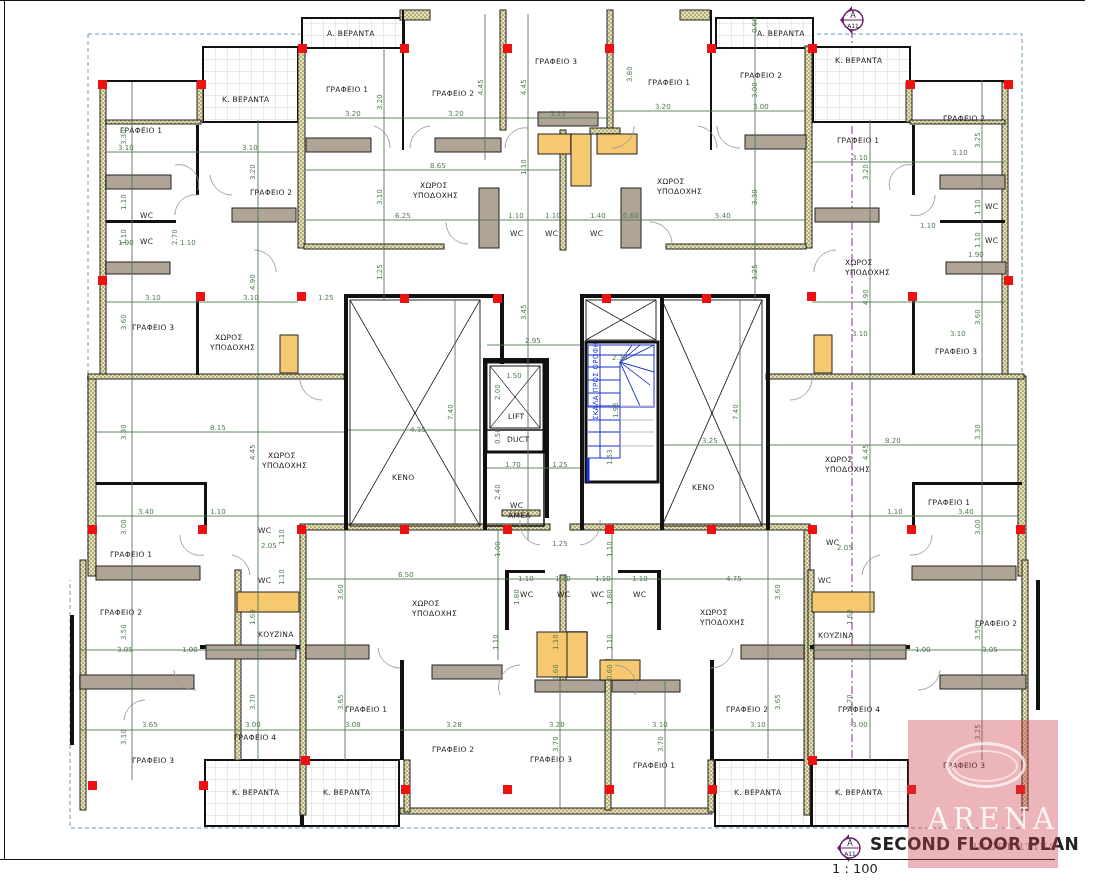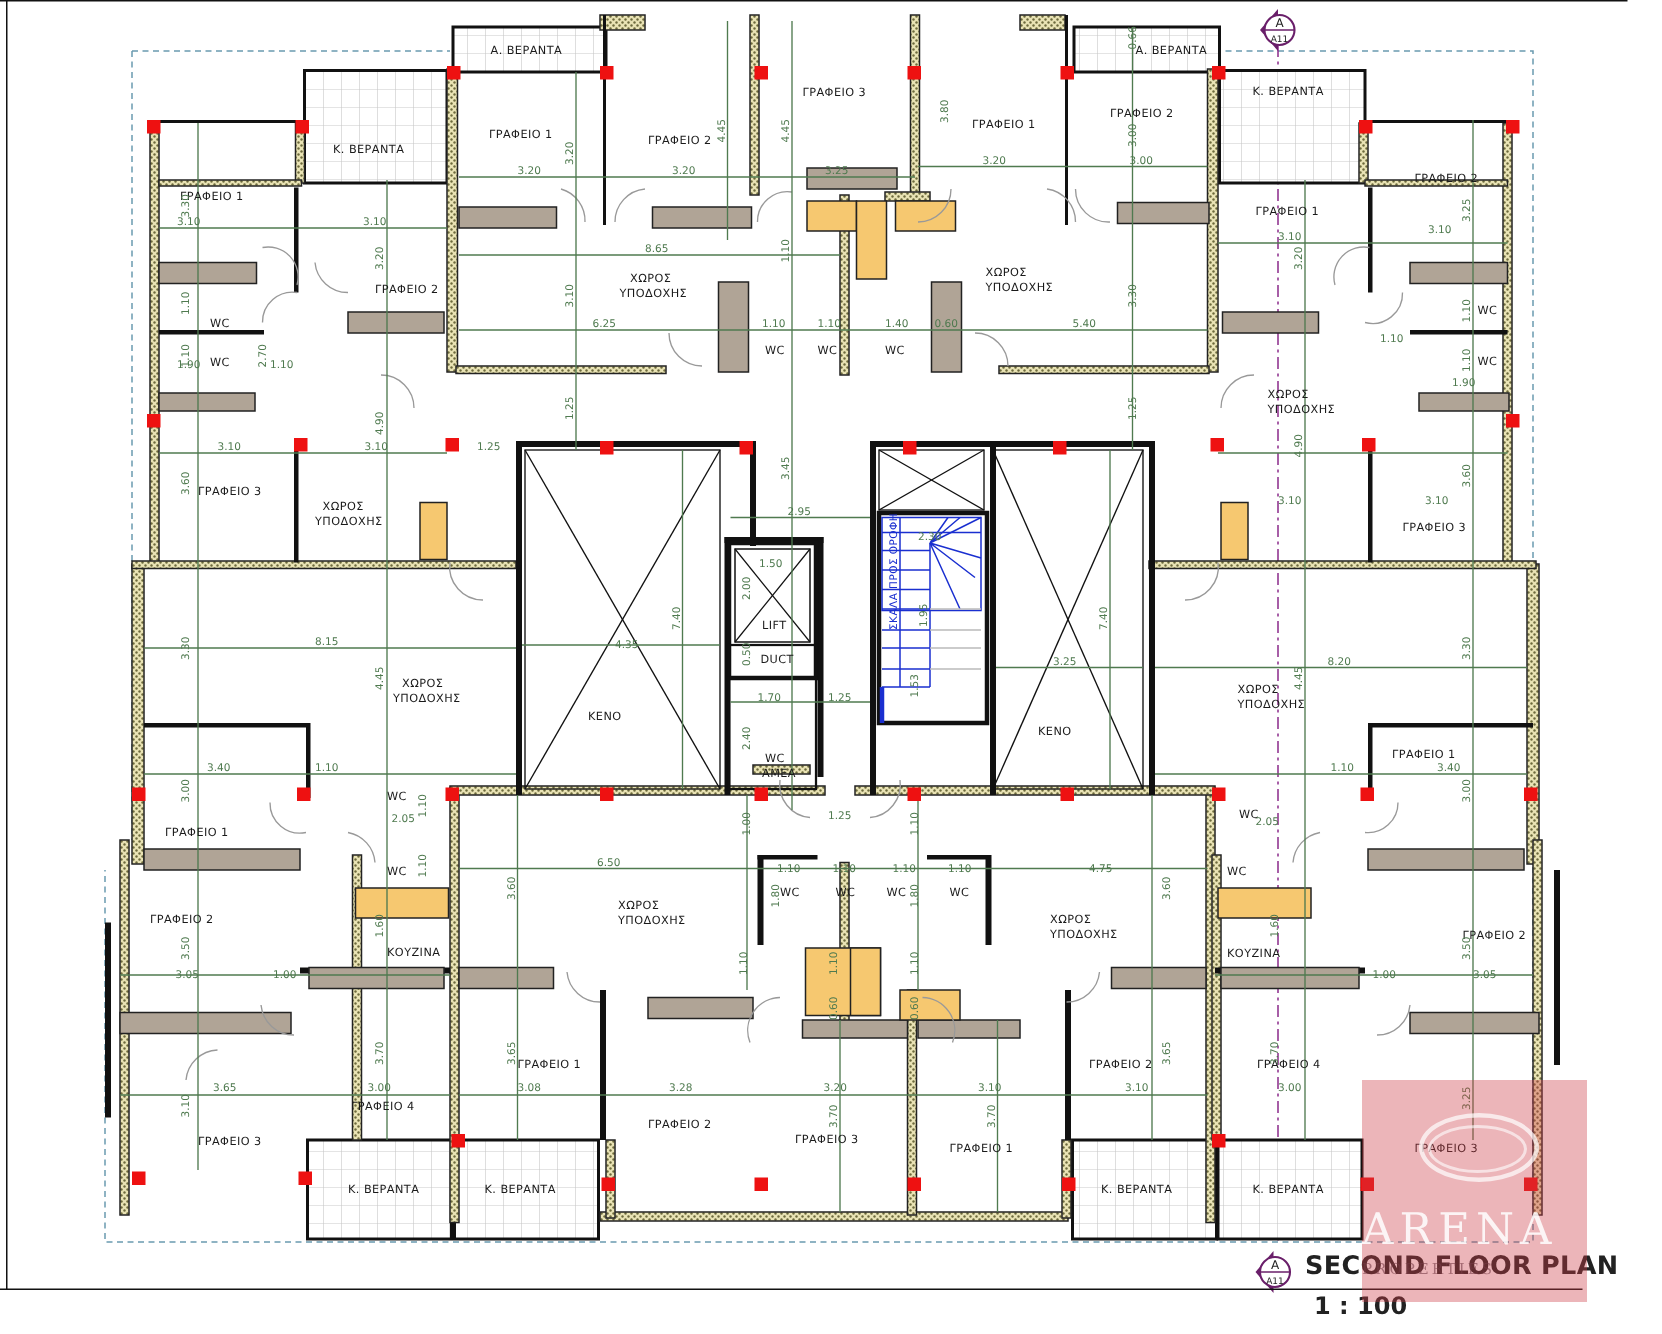--- a/index.html
+++ b/index.html
@@ -12,26 +12,26 @@
   .shaft { fill:#f6c870; stroke:#222; stroke-width:1; }
   .dim { stroke:#4f7a4f; stroke-width:0.9; fill:none; }
   .dimtxt { fill:#4f7a4f; font-size:7px; font-family:"DejaVu Sans", sans-serif; }
   .room { fill:#1a1a1a; font-size:7.5px; font-family:"DejaVu Sans", sans-serif; letter-spacing:0.3px; }
   .door { stroke:#999; stroke-width:0.9; fill:none; }
   .void { stroke:#111; stroke-width:0.9; fill:none; }
   .stair { stroke:#1a2fd0; stroke-width:1; fill:none; }
   .dash { stroke:#6a9ab0; stroke-width:1; stroke-dasharray:4 3; fill:none; }
   .axis { stroke:#8a2a8a; stroke-width:1; stroke-dasharray:8 3 2 3; fill:none; }
   .title { position:absolute; left:870px; top:834px; font-size:17px; font-weight:bold; color:#222; letter-spacing:0.2px; font-family:"DejaVu Sans", sans-serif; }
-  .scale { position:absolute; left:876px; top:861px; font-size:16px; font-weight:bold; color:#222; font-family:"DejaVu Sans", sans-serif; }
+  .scale { position:absolute; left:832px; top:861px; font-size:13px; font-weight:normal; color:#222; font-family:"DejaVu Sans", sans-serif; }
   .title-rule { position:absolute; left:0; top:859px; width:1055px; height:1px; background:#111; }
   .frame-top { position:absolute; left:0; top:0; width:1085px; height:1px; background:#111; }
   .frame-left { position:absolute; left:4px; top:0; width:1px; height:860px; background:#111; }
   .watermark { position:absolute; left:908px; top:720px; width:150px; height:148px; background:rgba(205,60,70,0.38); }
-  .wm-text { position:absolute; left:0; width:150px; text-align:left; color:rgba(255,255,255,0.85); font-family:"DejaVu Serif", serif; }
+  .wm-text { position:absolute; left:0; width:150px; text-align:right; color:rgba(255,255,255,0.85); font-family:"DejaVu Serif", serif; }
   .wm-brand { top:82px; font-size:29px; letter-spacing:4px; }
   .wm-sub { top:121px; font-size:10px; letter-spacing:2px; color:rgba(120,60,70,0.6); }
   .wm-ring { position:absolute; left:38px; top:22px; width:74px; height:40px; border:3px solid rgba(255,255,255,0.7); border-radius:50%; }
   .wm-ring2 { position:absolute; left:44px; top:30px; width:62px; height:28px; border:2px solid rgba(255,255,255,0.6); border-radius:50%; }
   .marker { position:absolute; width:28px; height:28px; }
 </style>
 </head>
 <body>
 
 <div class="frame-top"></div>

